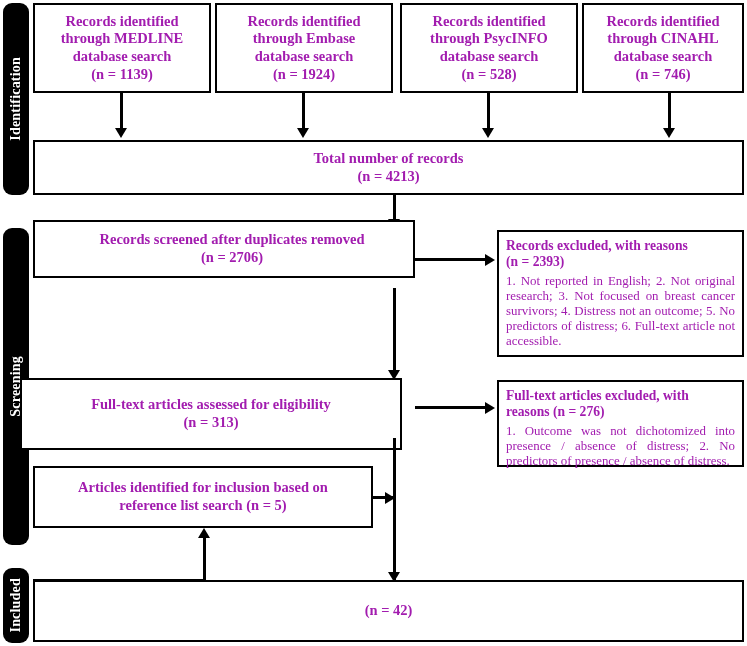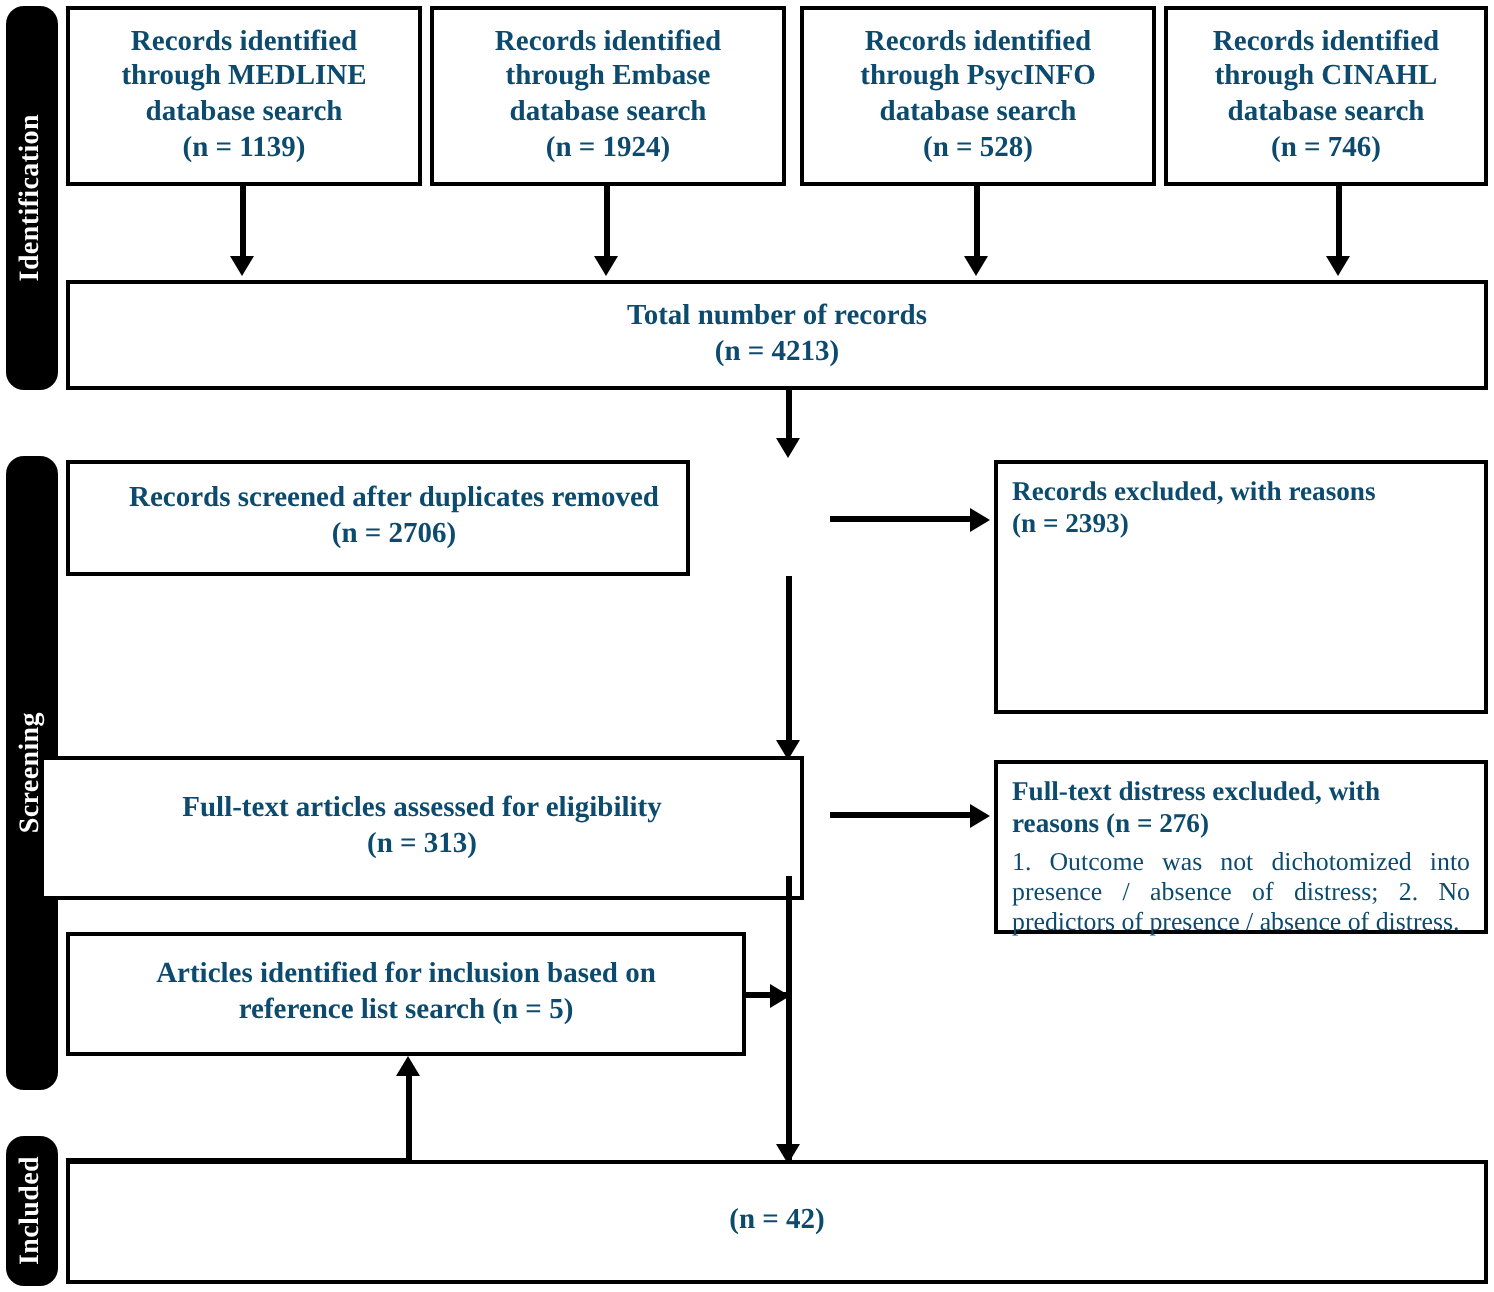--- a/index.html
+++ b/index.html
@@ -41,21 +41,21 @@
   .box {
     position: absolute;
     background: #ffffff;
     border: 2.5px solid #000000;
     box-sizing: border-box;
     display: flex;
     flex-direction: column;
     align-items: center;
     justify-content: center;
     text-align: center;
-    color: #0c4a6e;
+    color: #a21caf;
   }
   .box .ttl {
     font-weight: bold;
     line-height: 1.22;
   }
   .box.src .ttl { font-size: 14.5px; }
   .box.wide .ttl { font-size: 14.5px; }
 
   
   .box.excl {
@@ -164,46 +164,47 @@
   <div class="arrow-down" style="left:663px; top:128px;"></div>
 
   <div class="box wide" style="left:33px; top:140px; width:711px; height:55px;">
     <div class="ttl">Total number of records</div>
     <div class="ttl">(n = 4213)</div>
   </div>
 
   <div class="vline" style="left:393px; top:195px; height:28px;"></div>
   <div class="arrow-down" style="left:388px; top:219px;"></div>
 
-  <div class="box wide" style="left:33px; top:230px; width:312px; height:58px;padding-left:16px;">
+  <div class="box wide" style="left:33px; top:220px; width:382px; height:58px;padding-left:16px;">
     <div class="ttl">Records screened after duplicates removed</div>
     <div class="ttl">(n = 2706)</div>
   </div>
 
   <div class="hline" style="left:415px; top:258px; width:72px;"></div>
   <div class="arrow-right" style="left:485px; top:254px;"></div>
 
   <div class="box excl" style="left:497px; top:230px; width:247px; height:127px;">
     <span class="hd">Records excluded, with reasons</span>
     <span class="hd">(n = 2393)</span>
+    <span class="bd">1. Not reported in English; 2. Not original research; 3. Not focused on breast cancer survivors; 4. Distress not an outcome; 5. No predictors of distress;  6. Full-text article not accessible.</span>
   </div>
 
   <div class="vline" style="left:393px; top:288px; height:88px;"></div>
   <div class="arrow-down" style="left:388px; top:370px;"></div>
 
   <div class="box wide" style="left:20px; top:378px; width:382px; height:72px;">
     <div class="ttl">Full-text articles assessed for eligibility</div>
     <div class="ttl">(n = 313)</div>
   </div>
 
   <div class="hline" style="left:415px; top:406px; width:72px;"></div>
   <div class="arrow-right" style="left:485px; top:402px;"></div>
 
   <div class="box excl" style="left:497px; top:380px; width:247px; height:87px;">
-    <span class="hd">Full-text distress excluded, with</span>
+    <span class="hd">Full-text articles excluded, with</span>
     <span class="hd">reasons (n = 276)</span>
     <span class="bd">1. Outcome was not dichotomized into presence / absence of distress; 2. No predictors of presence / absence of distress.</span>
   </div>
 
   <div class="vline" style="left:393px; top:438px; height:142px;"></div>
   <div class="arrow-down" style="left:388px; top:572px;"></div>
 
   <div class="box wide" style="left:33px; top:466px; width:340px; height:62px;text-align:right;">
     <div class="ttl">Articles identified for inclusion based on</div>
     <div class="ttl">reference list search (n = 5)</div>

